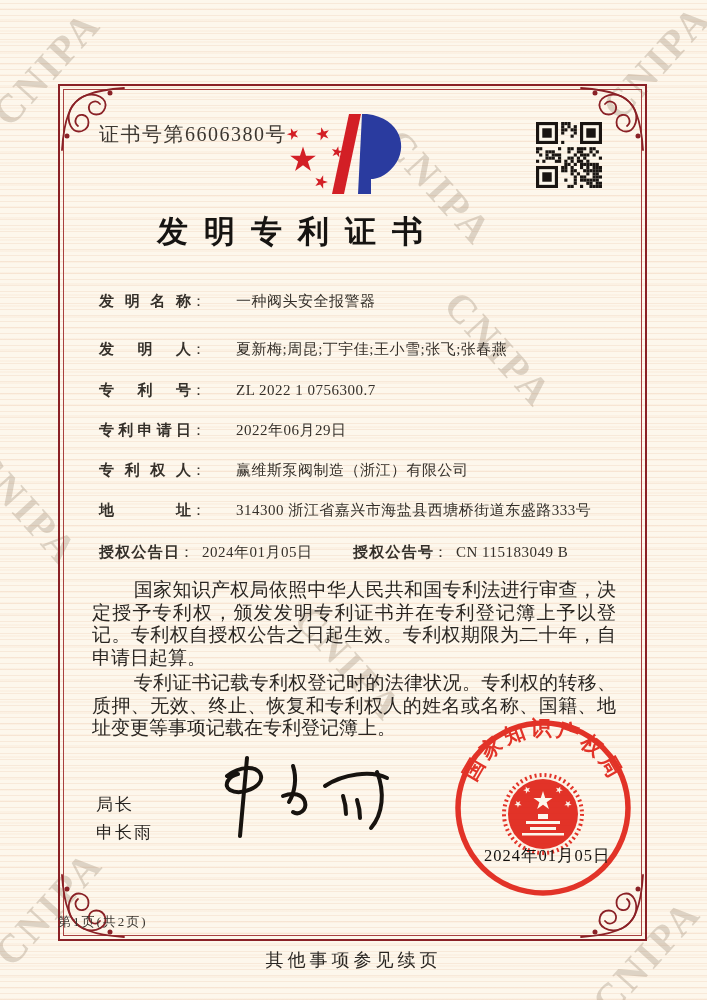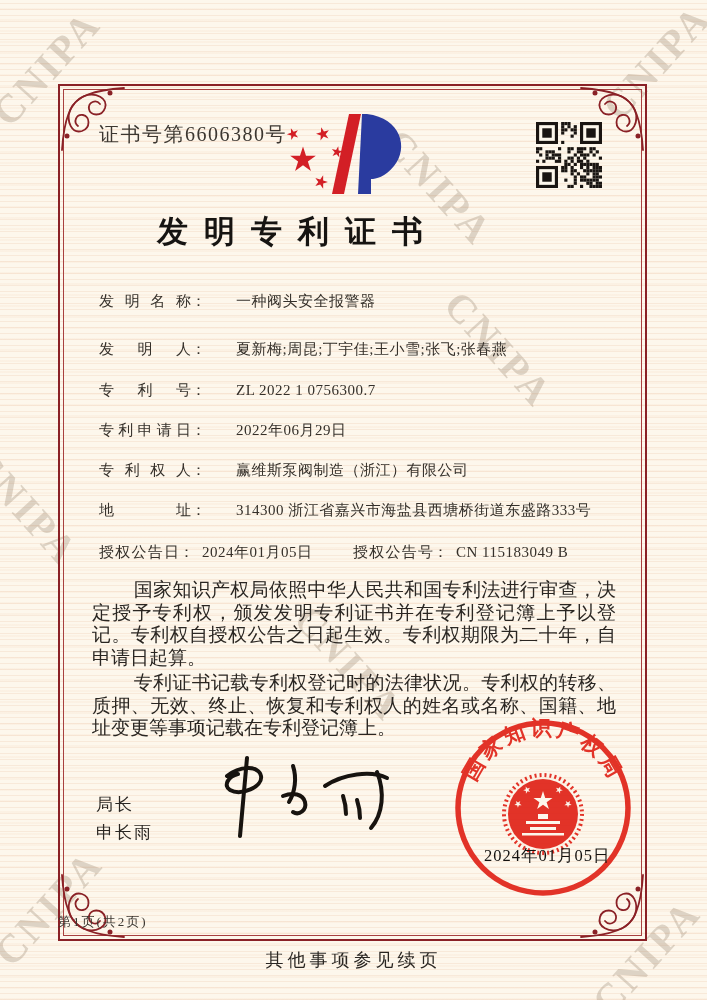--- a/index.html
+++ b/index.html
@@ -34,21 +34,21 @@
   
   .cert-no{position:absolute;left:99px;top:121px;font-size:20px;letter-spacing:1.5px;color:#3c3731;}
   .logo{position:absolute;left:281px;top:108px;width:132px;height:92px;}
   .qr{position:absolute;left:536px;top:122px;width:66px;height:66px;}
   .title{
     position:absolute;left:0;top:211px;width:580px;text-align:center;
     font-size:31px;font-weight:bold;letter-spacing:16px;text-indent:16px;color:#161412;
   }
   
   .frow{position:absolute;left:99px;font-size:15px;color:#35302a;white-space:nowrap;}
-  .frow .lbl{display:inline-block;width:92px;text-align:justify;text-align-last:justify;vertical-align:bottom;}
+  .frow .lbl{display:inline-block;width:92px;text-align:justify;text-align-last:justify;vertical-align:bottom;font-weight:bold;}
   .frow .colon{display:inline-block;margin:0 2px 0 0;}
   .frow .val{display:inline-block;margin-left:28px;letter-spacing:.5px;}
   .grant-group2{position:absolute;left:254px;top:0;white-space:nowrap;}
   .grant-group2 .lbl{width:80px;}
   
   .body-text{
     position:absolute;left:92px;top:579px;width:524px;
     font-size:19px;line-height:22.5px;text-align:justify;color:#2a2622;
   }
   .body-text p{margin:0 0 3px 0;text-indent:2.2em;}

